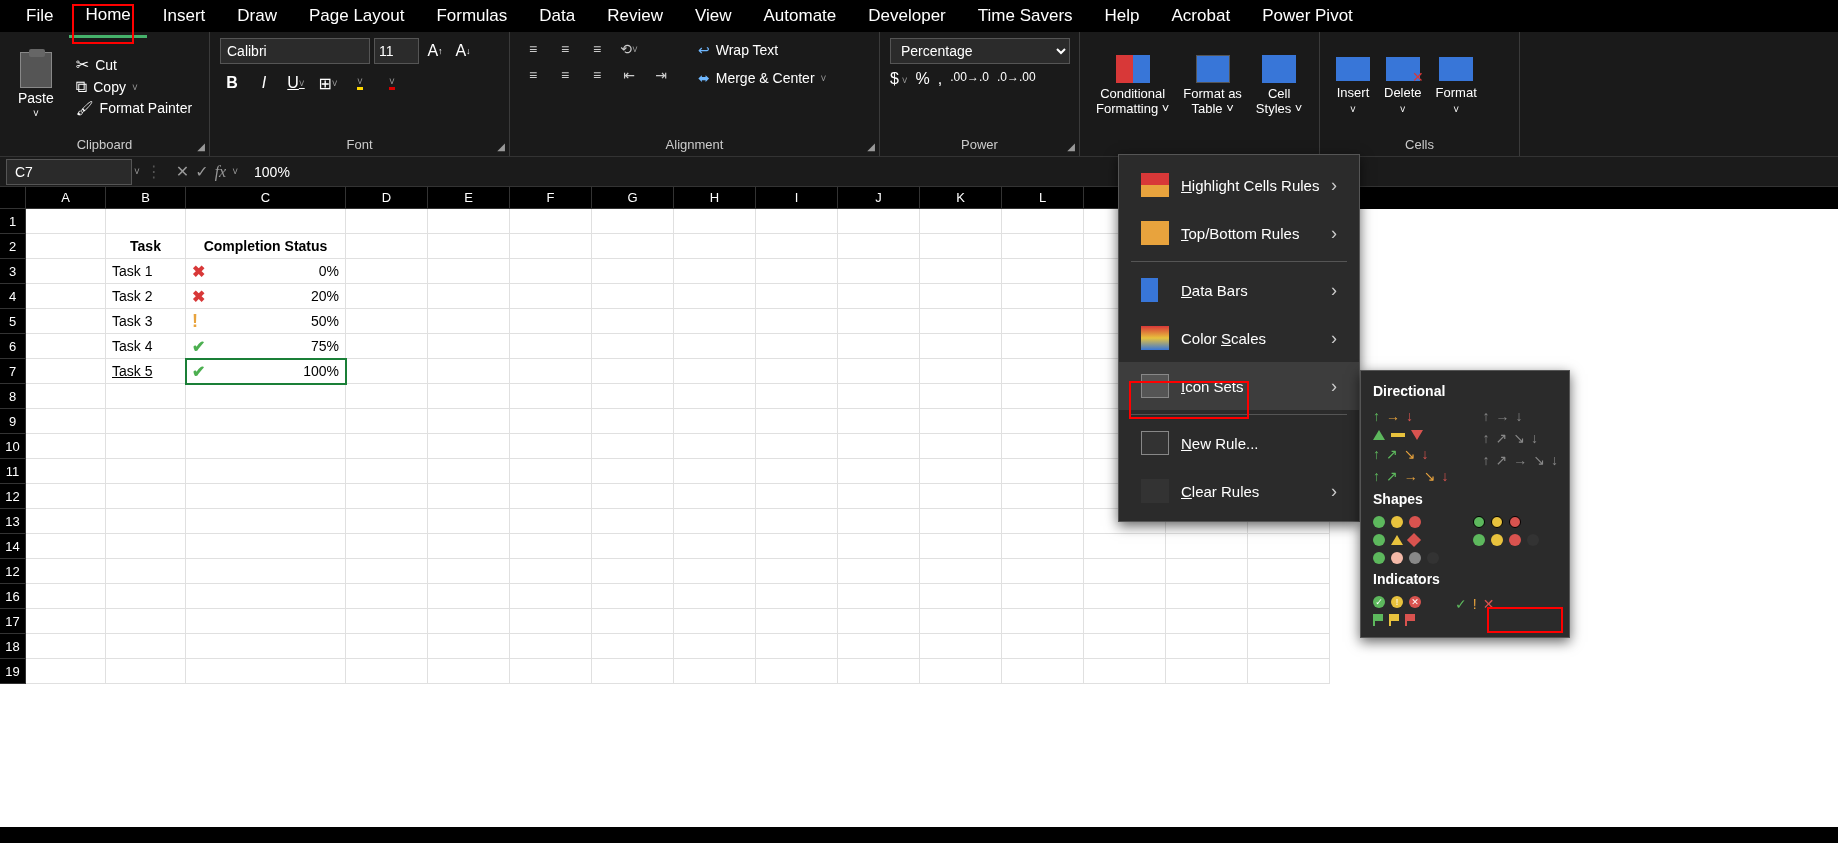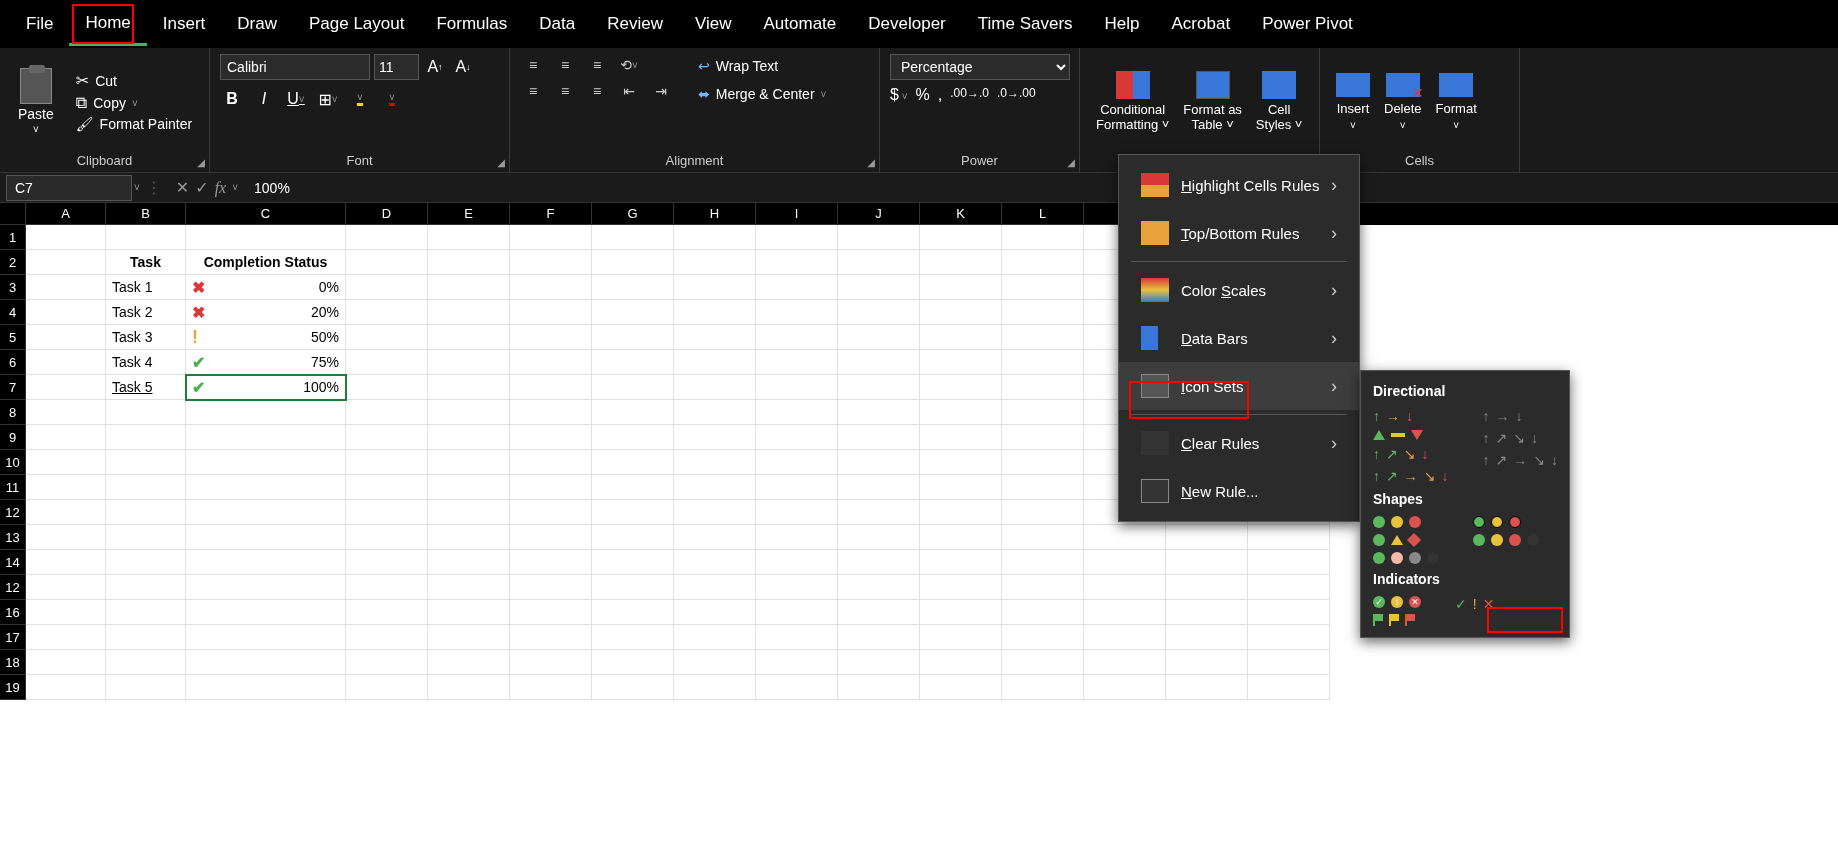--- a/index.html
+++ b/index.html
@@ -1,19 +1,19 @@
 <!DOCTYPE html>
 <html><head>
 <meta charset="utf-8">
 <style>
   * { box-sizing: border-box; margin: 0; padding: 0; font-family: 'Segoe UI', Arial, sans-serif; }
   body { background: #000; color: #fff; width: 1838px; height: 843px; overflow: hidden; position: relative; }
 
   
-  .menu-tabs { display: flex; align-items: center; height: 48px; background: #000; padding-left: 10px; gap: 0; }
+  .menu-tabs { display: flex; align-items: center; height: 32px; background: #000; padding-left: 10px; gap: 0; }
   .menu-tab { padding: 10px 16px; font-size: 17px; color: #fff; cursor: pointer; }
   .menu-tab.active { border-bottom: 3px solid #46b16b; }
   .highlight-home { border: 2px solid red; position: absolute; top: 4px; left: 72px; width: 62px; height: 40px; pointer-events: none; }
 
   
   .ribbon { display: flex; background: #1a1a1a; height: 125px; border-bottom: 1px solid #333; }
   .ribbon-group { display: flex; flex-direction: column; justify-content: flex-end; border-right: 1px solid #3a3a3a; position: relative; padding: 6px 10px 4px 10px; }
   .ribbon-group-label { text-align: center; font-size: 13px; color: #ccc; padding-top: 4px; }
   .ribbon-controls { flex: 1; display: flex; align-items: center; gap: 6px; }
   .dialog-launcher { position: absolute; bottom: 4px; right: 4px; font-size: 10px; color: #999; }
@@ -701,52 +701,52 @@
   <div class="cf-item">
     <div class="cf-item-left">
         <span class="cf-icn" style="background:#e8a33d;"></span>
         <span><span class="u">T</span>op/Bottom Rules</span>
       </div>
       <span class="chev"></span>
   </div>
   <div class="sep"></div>
   <div class="cf-item">
     <div class="cf-item-left">
+        <span class="cf-icn" style="background:linear-gradient(90deg,#3876d8 60%,transparent 60%);"></span>
+        <span><span class="u">D</span>ata Bars</span>
+      </div>
+      <span class="chev"></span>
+  </div>
+  <div class="cf-item">
+    <div class="cf-item-left">
         <span class="cf-icn" style="background:linear-gradient(#d83838,#e8c23d,#3876d8);"></span>
         <span>Color <span class="u">S</span>cales</span>
-      </div>
-      <span class="chev"></span>
-  </div>
-  <div class="cf-item">
-    <div class="cf-item-left">
-        <span class="cf-icn" style="background:linear-gradient(90deg,#3876d8 60%,transparent 60%);"></span>
-        <span><span class="u">D</span>ata Bars</span>
       </div>
       <span class="chev"></span>
   </div>
   <div class="cf-item hover">
     <div class="cf-item-left">
         <span class="cf-icn" style="background:#555;border:1px solid #888;"></span>
         <span><span class="u">I</span>con Sets</span>
       </div>
       <span class="chev"></span>
   </div>
   <div class="sep"></div>
   <div class="cf-item">
     <div class="cf-item-left">
+        <span class="cf-icn" style="background:#333;border:1px solid #888;"></span>
+        <span><span class="u">N</span>ew Rule...</span>
+      </div>
+  </div>
+  <div class="cf-item">
+    <div class="cf-item-left">
         <span class="cf-icn" style="background:#333;"></span>
         <span><span class="u">C</span>lear Rules</span>
       </div>
       <span class="chev"></span>
-  </div>
-  <div class="cf-item">
-    <div class="cf-item-left">
-        <span class="cf-icn" style="background:#333;border:1px solid #888;"></span>
-        <span><span class="u">N</span>ew Rule...</span>
-      </div>
   </div>
   <div class="highlight-iconsets"></div>
 </div>
 
 <div class="iconsets-menu" style="width:210px;">
   <div class="is-section">Directional</div>
   <div style="display:flex; gap:30px;">
     <div>
       <div class="is-row">
           <span class="is-glyph g-up">↑</span>

